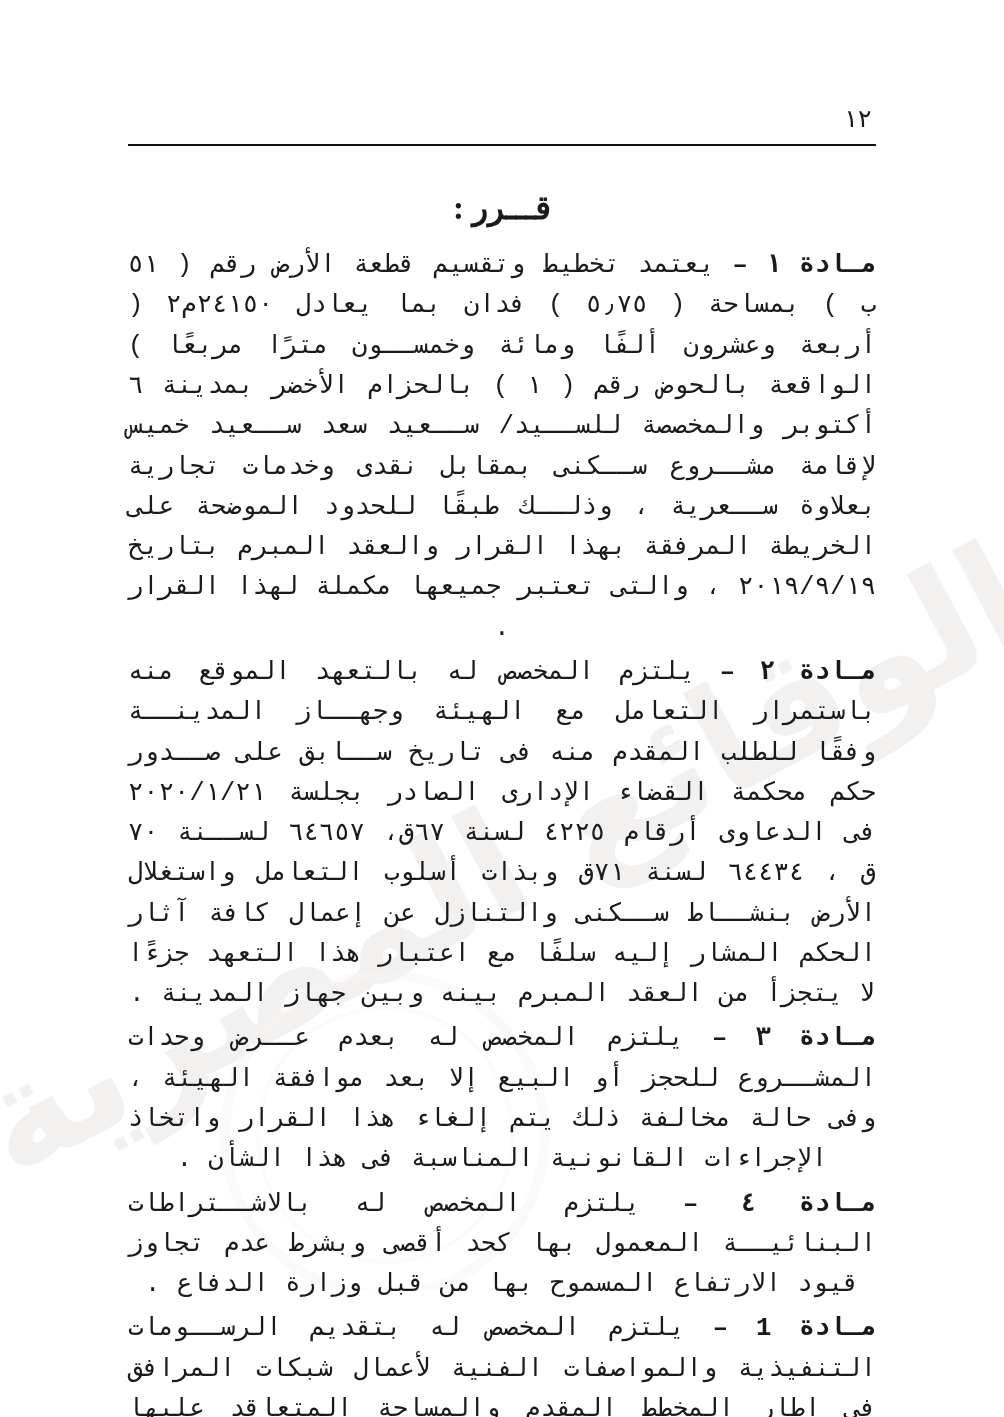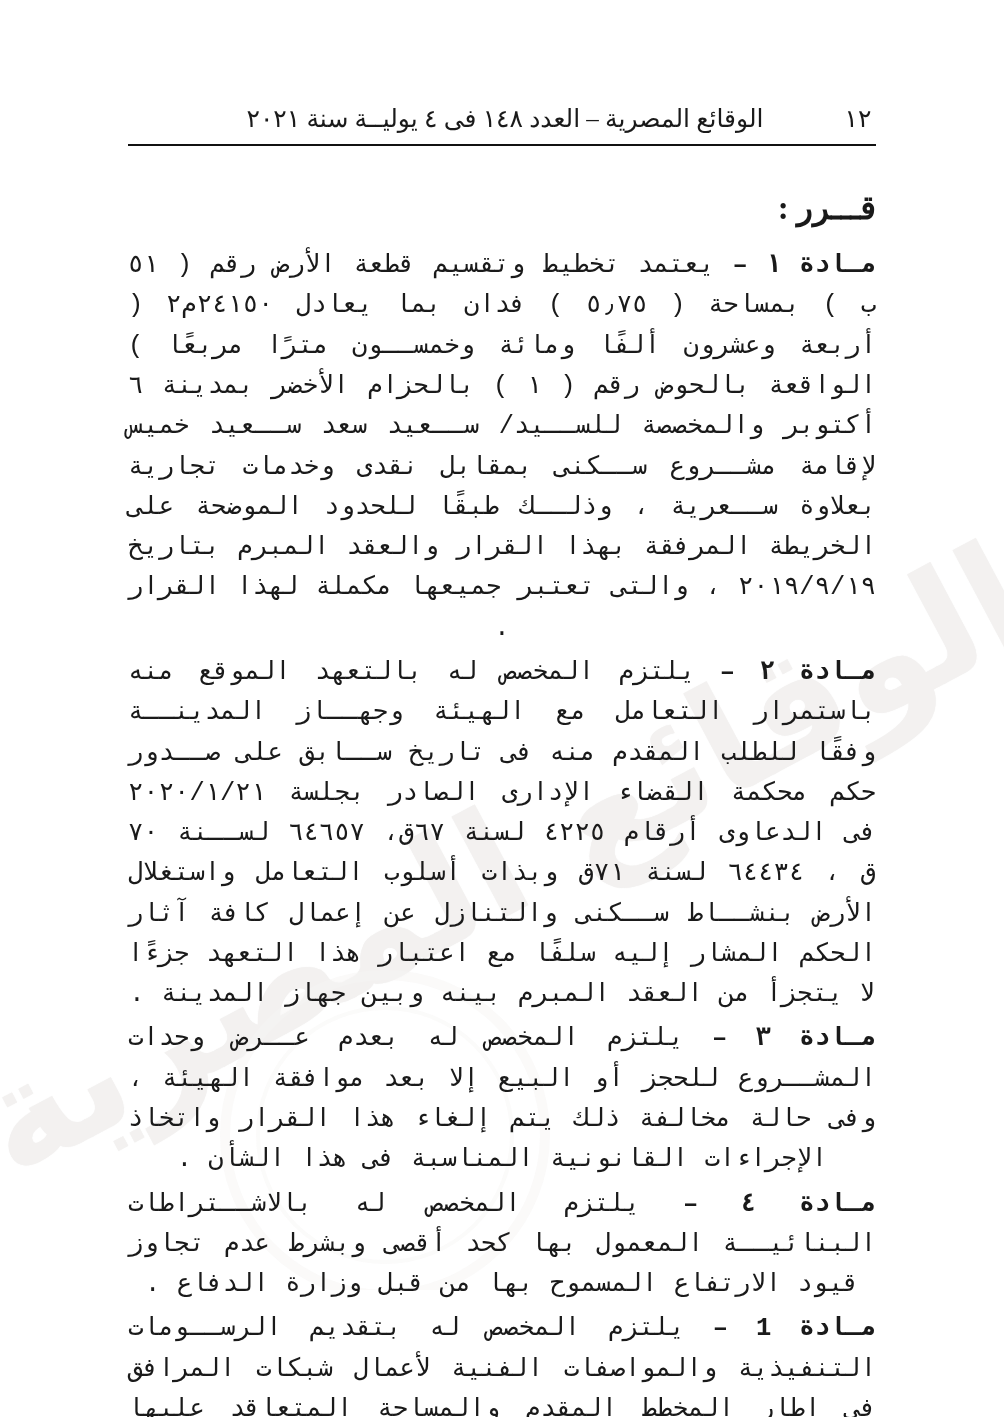--- a/index.html
+++ b/index.html
@@ -101,21 +101,21 @@
     width: 100%;
   }
 
   
   main.doc-body {
     margin: 24px 128px 0 128px;
     font-size: 25.5px;
     line-height: 1.58;
   }
   .decree-word {
-    text-align: right;
+    text-align: center;
     font-size: 33px;
     font-weight: bold;
     letter-spacing: 7px;
     margin: 10px 0 12px 0;
   }
   p.article {
     margin: 0 0 4px 0;
     text-align: justify;
     text-align-last: center;
     text-indent: 0;
@@ -135,21 +135,20 @@
   <div class="watermark">
     <div class="watermark-inner">الوقائع المصرية</div>
     <div class="watermark-seal"></div>
   </div>
 
   <div class="content">
 
     <header class="doc-header">
       <div class="header-row">
         <div class="page-number">١٢</div>
-        <div class="header-title">الوقائع المصرية – العدد ١٤٨ فى ٤ يوليــة سنة ٢٠٢١</div>
       </div>
       <div class="header-rule"></div>
     </header>
 
     <main class="doc-body">
 
       <div class="decree-word">قـــرر :</div>
 
       <p class="article">
         <span class="art-label">مـادة ١ –</span><span> يعتمد تخطيط وتقسيم قطعة الأرض رقم ( ٥١ ب ) بمساحة ( ٥٫٧٥ ) فدان بما يعادل ٢٤١٥٠م٢ ( أربعة وعشرون ألفًا ومائة وخمســون مترًا مربعًا ) الواقعة بالحوض رقم ( ١ ) بالحزام الأخضر بمدينة ٦ أكتوبر والمخصصة للســيد/ ســعيد سعد ســعيد خميس لإقامة مشــروع ســكنى بمقابل نقدى وخدمات تجارية بعلاوة ســعرية ، وذلــك طبقًا للحدود الموضحة على الخريطة المرفقة بهذا القرار والعقد المبرم بتاريخ ٢٠١٩/٩/١٩ ، والتى تعتبر جميعها مكملة لهذا القرار .</span>

